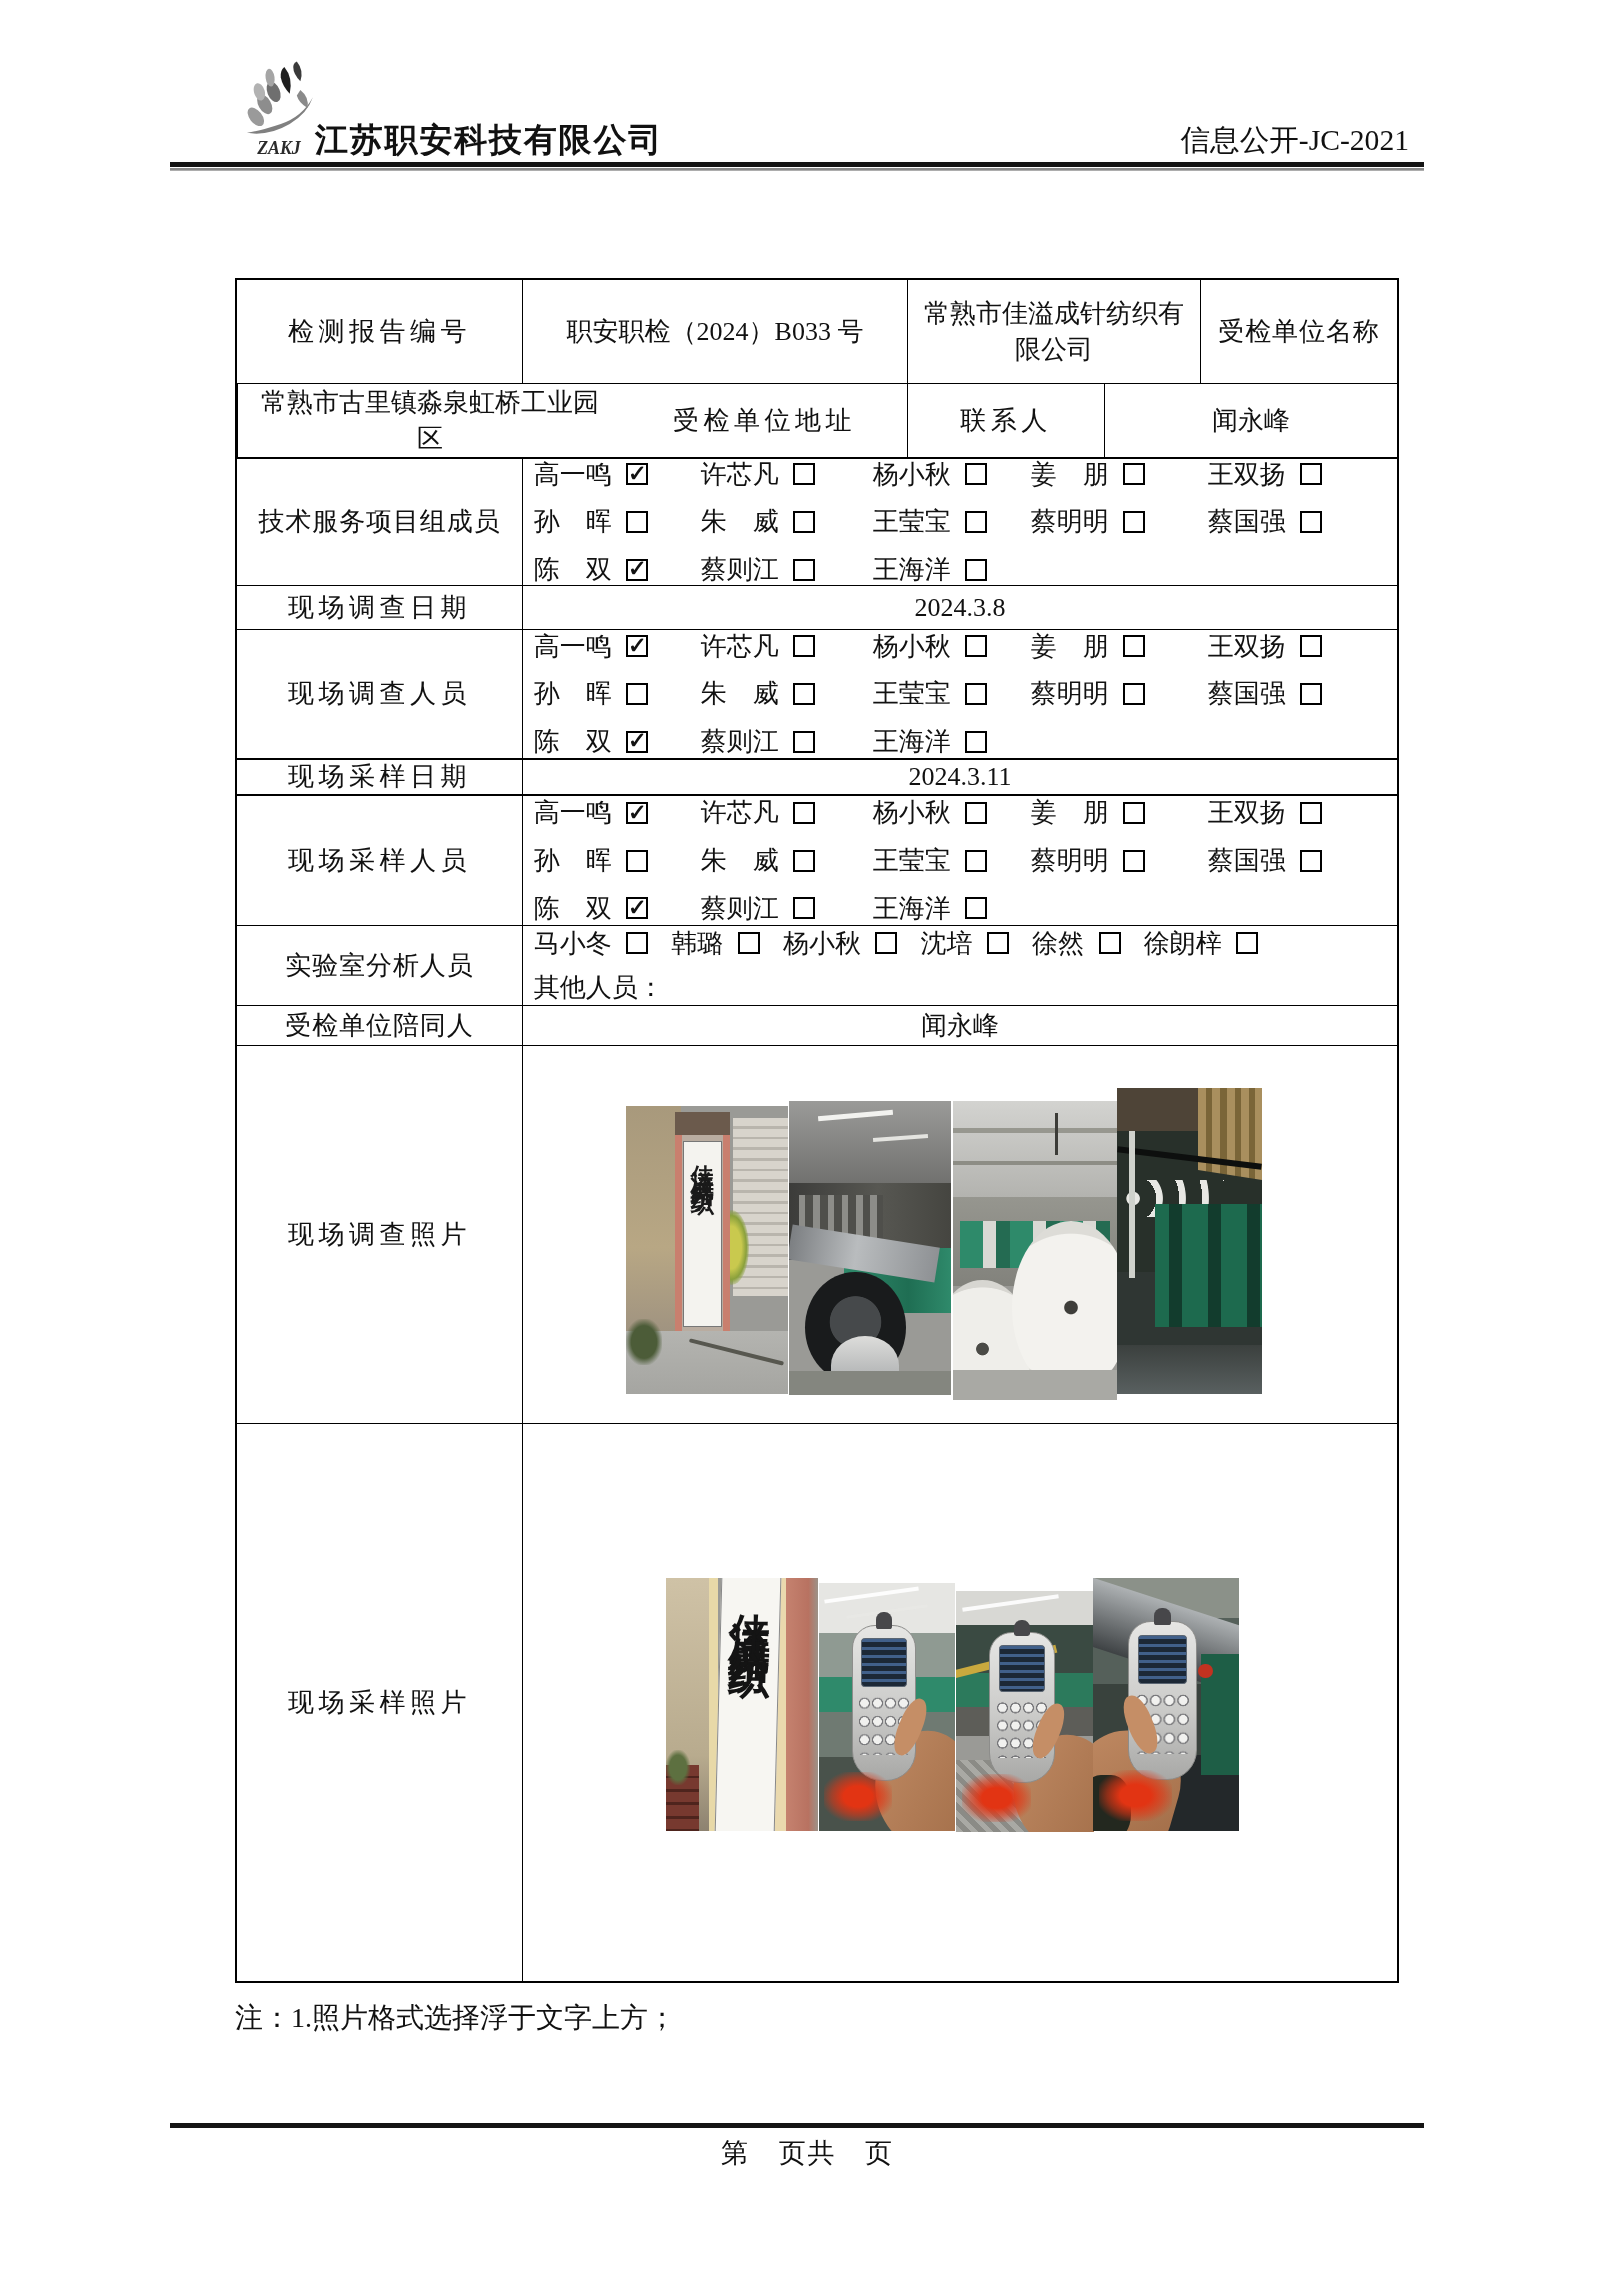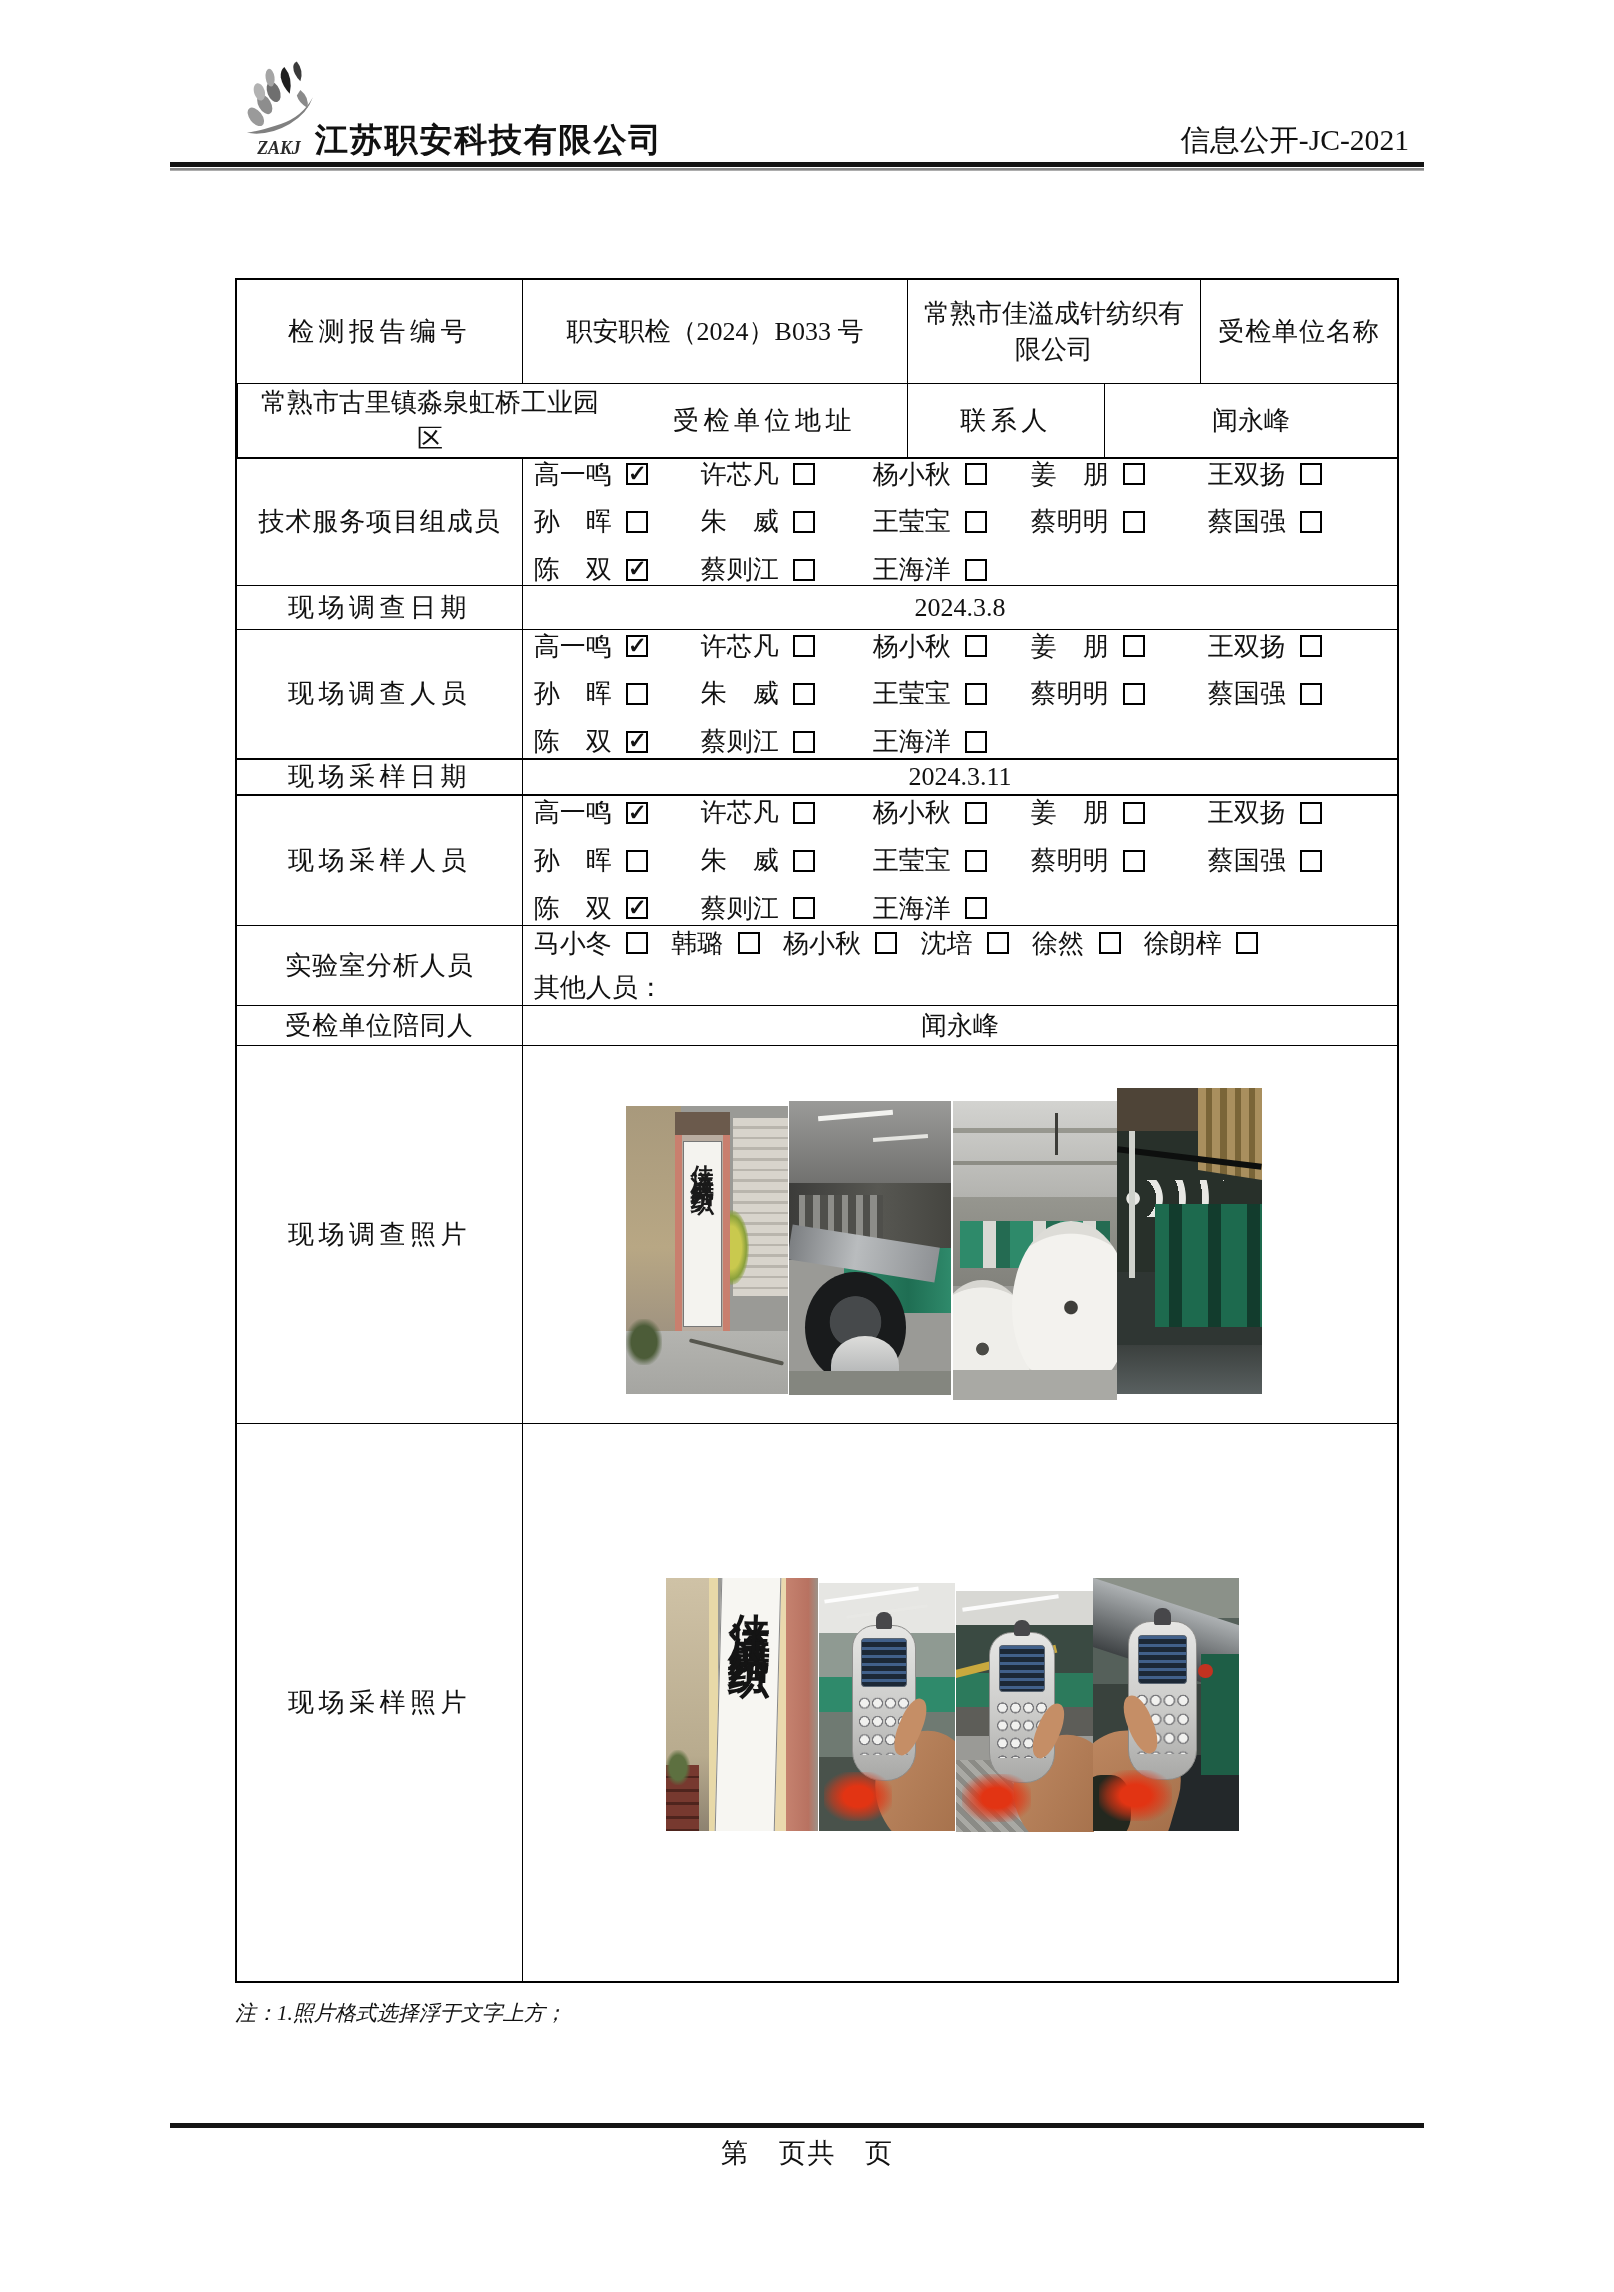--- a/index.html
+++ b/index.html
@@ -120,21 +120,21 @@
          background-image:radial-gradient(circle,#f1f1ef 0 36%,#77777a 40% 48%,transparent 52%);
          background-size:25% 30%;}
   .meter-glow{bottom:4%;left:4%;width:50%;height:20%;
          background:radial-gradient(ellipse,#e23413 0 30%,rgba(226,52,19,.55) 55%,transparent 78%);}
   .hand{right:-16%;bottom:-8%;width:74%;height:48%;background:linear-gradient(135deg,#c08a63,#a06c47);border-radius:52% 44% 34% 52%;transform:rotate(-16deg);}
   .hand.left{left:-16%;right:auto;transform:rotate(16deg);}
   .thumb{right:24%;bottom:30%;width:17%;height:24%;background:#c58e66;border-radius:46%;transform:rotate(22deg);}
   .thumb.left{left:24%;right:auto;transform:rotate(-22deg);}
   .sleeve{left:-8%;bottom:-4%;width:34%;height:26%;background:#23281f;border-radius:40%;}
   
-  .note{position:absolute;left:235px;top:1999px;font-size:21px;font-style:italic;}
+  .note{position:absolute;left:235px;top:1999px;font-size:28px;}
   .footer-rule{position:absolute;left:170px;top:2123px;width:1254px;height:4.5px;background:#141414;}
   .footer-text{position:absolute;left:0;top:2135px;width:100%;text-align:center;font-size:27px;letter-spacing:1.8px;}
 </style>
 </head>
 <body>
 
 <div class="page">
 
   <svg class="logo" viewBox="0 0 92 118" xmlns="http://www.w3.org/2000/svg">
     <path d="M10 88 Q34 92 58 78 Q78 66 84 48 Q72 70 48 78 Q24 86 10 88Z" fill="#808080"></path>

